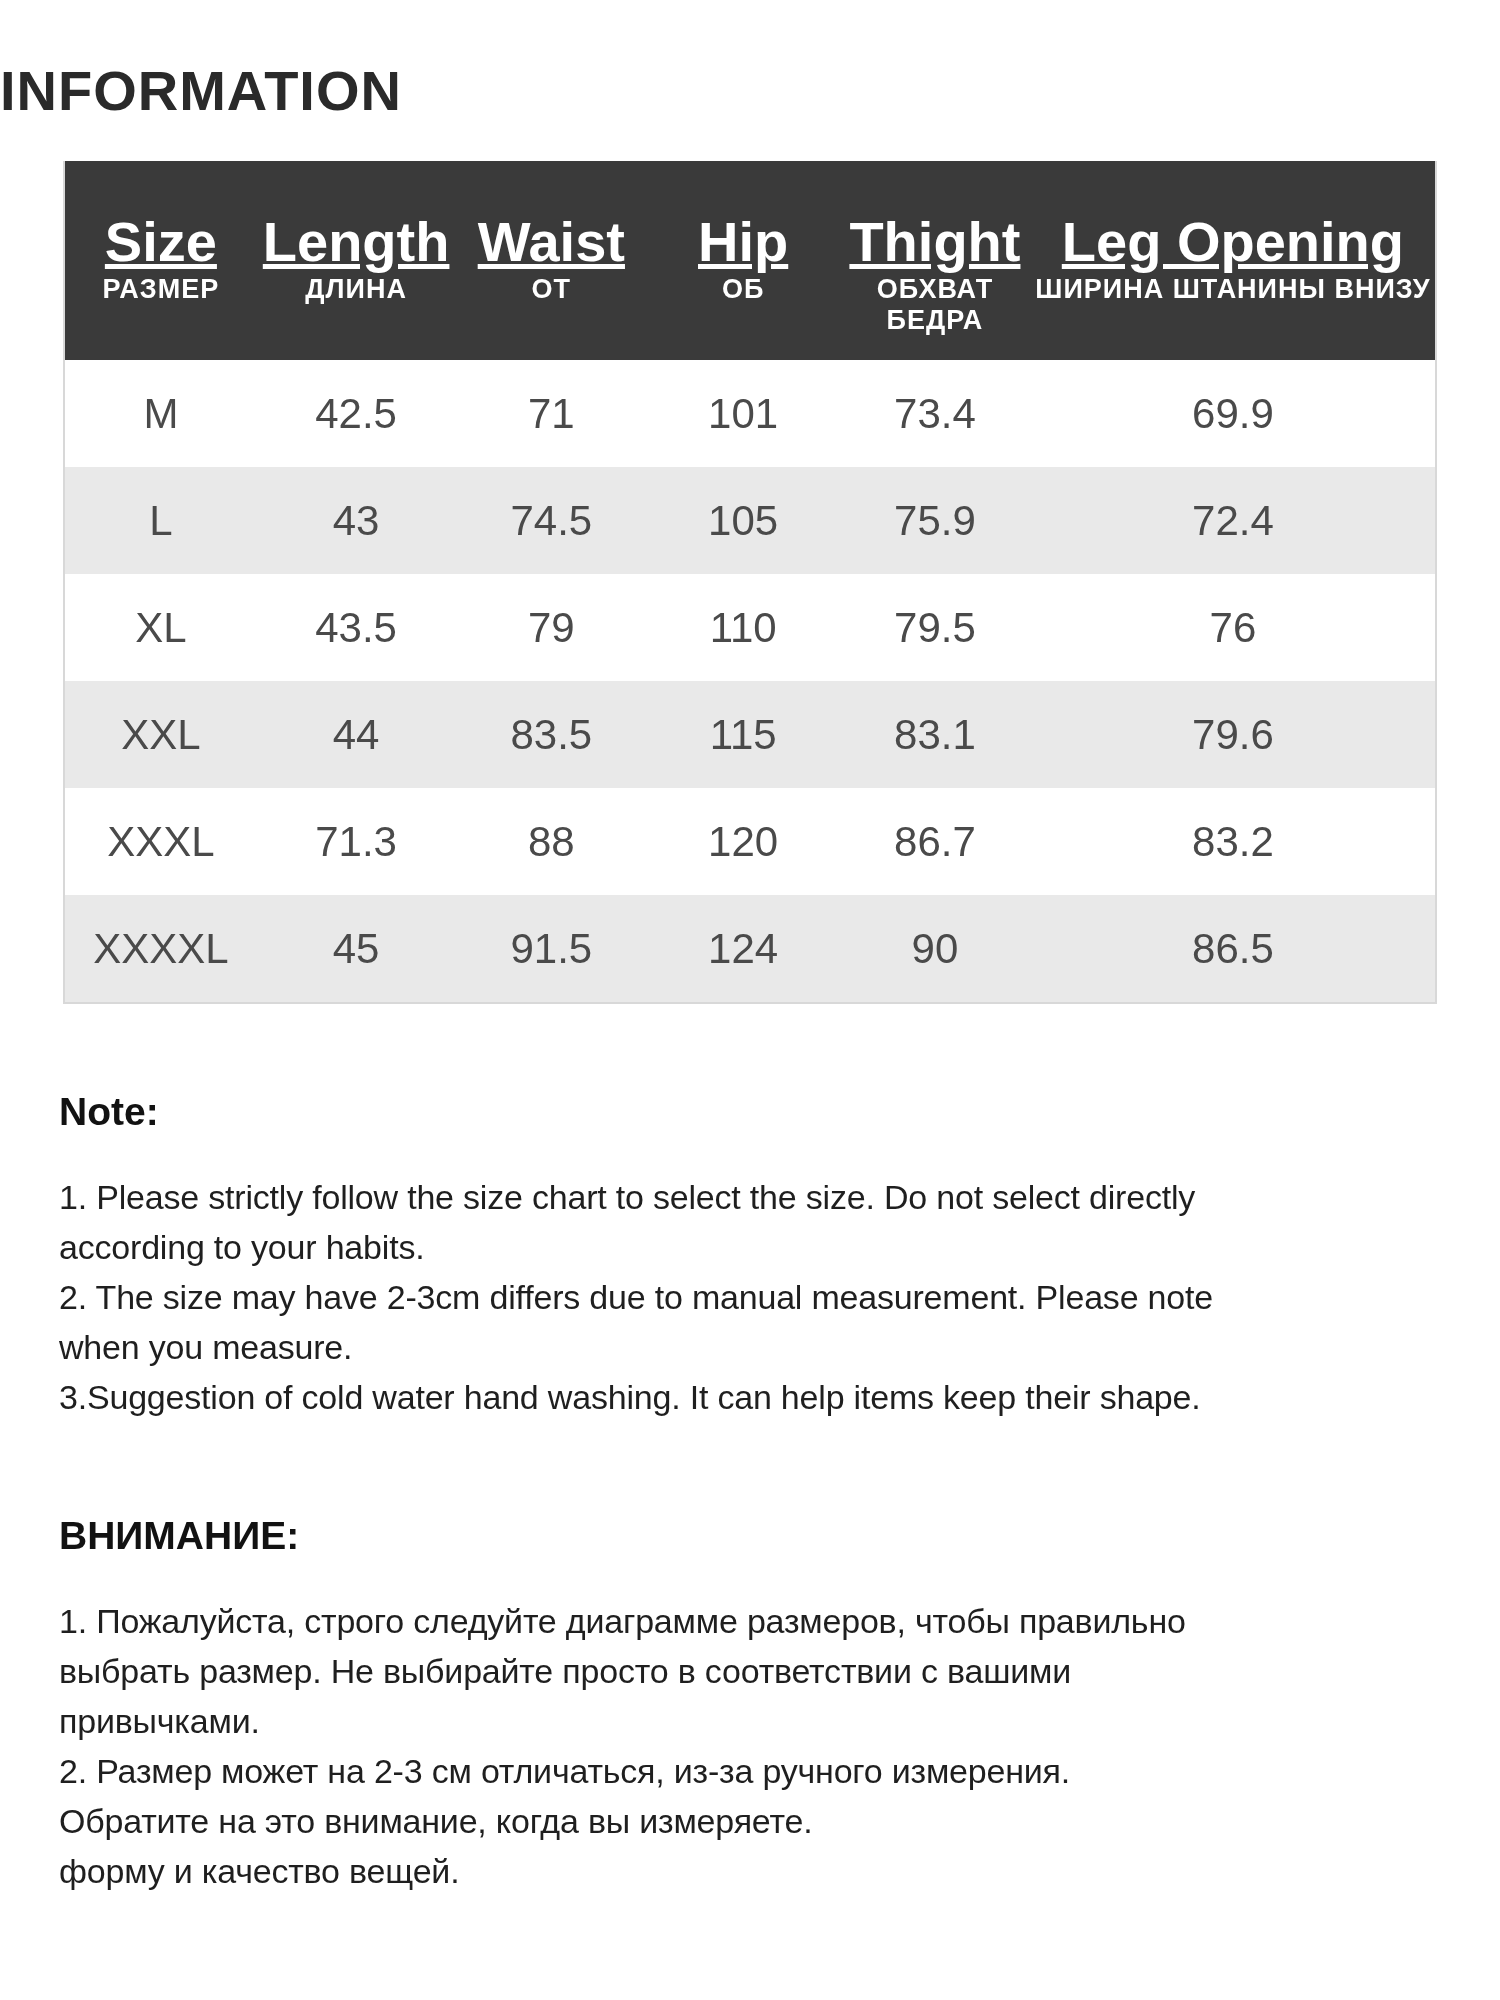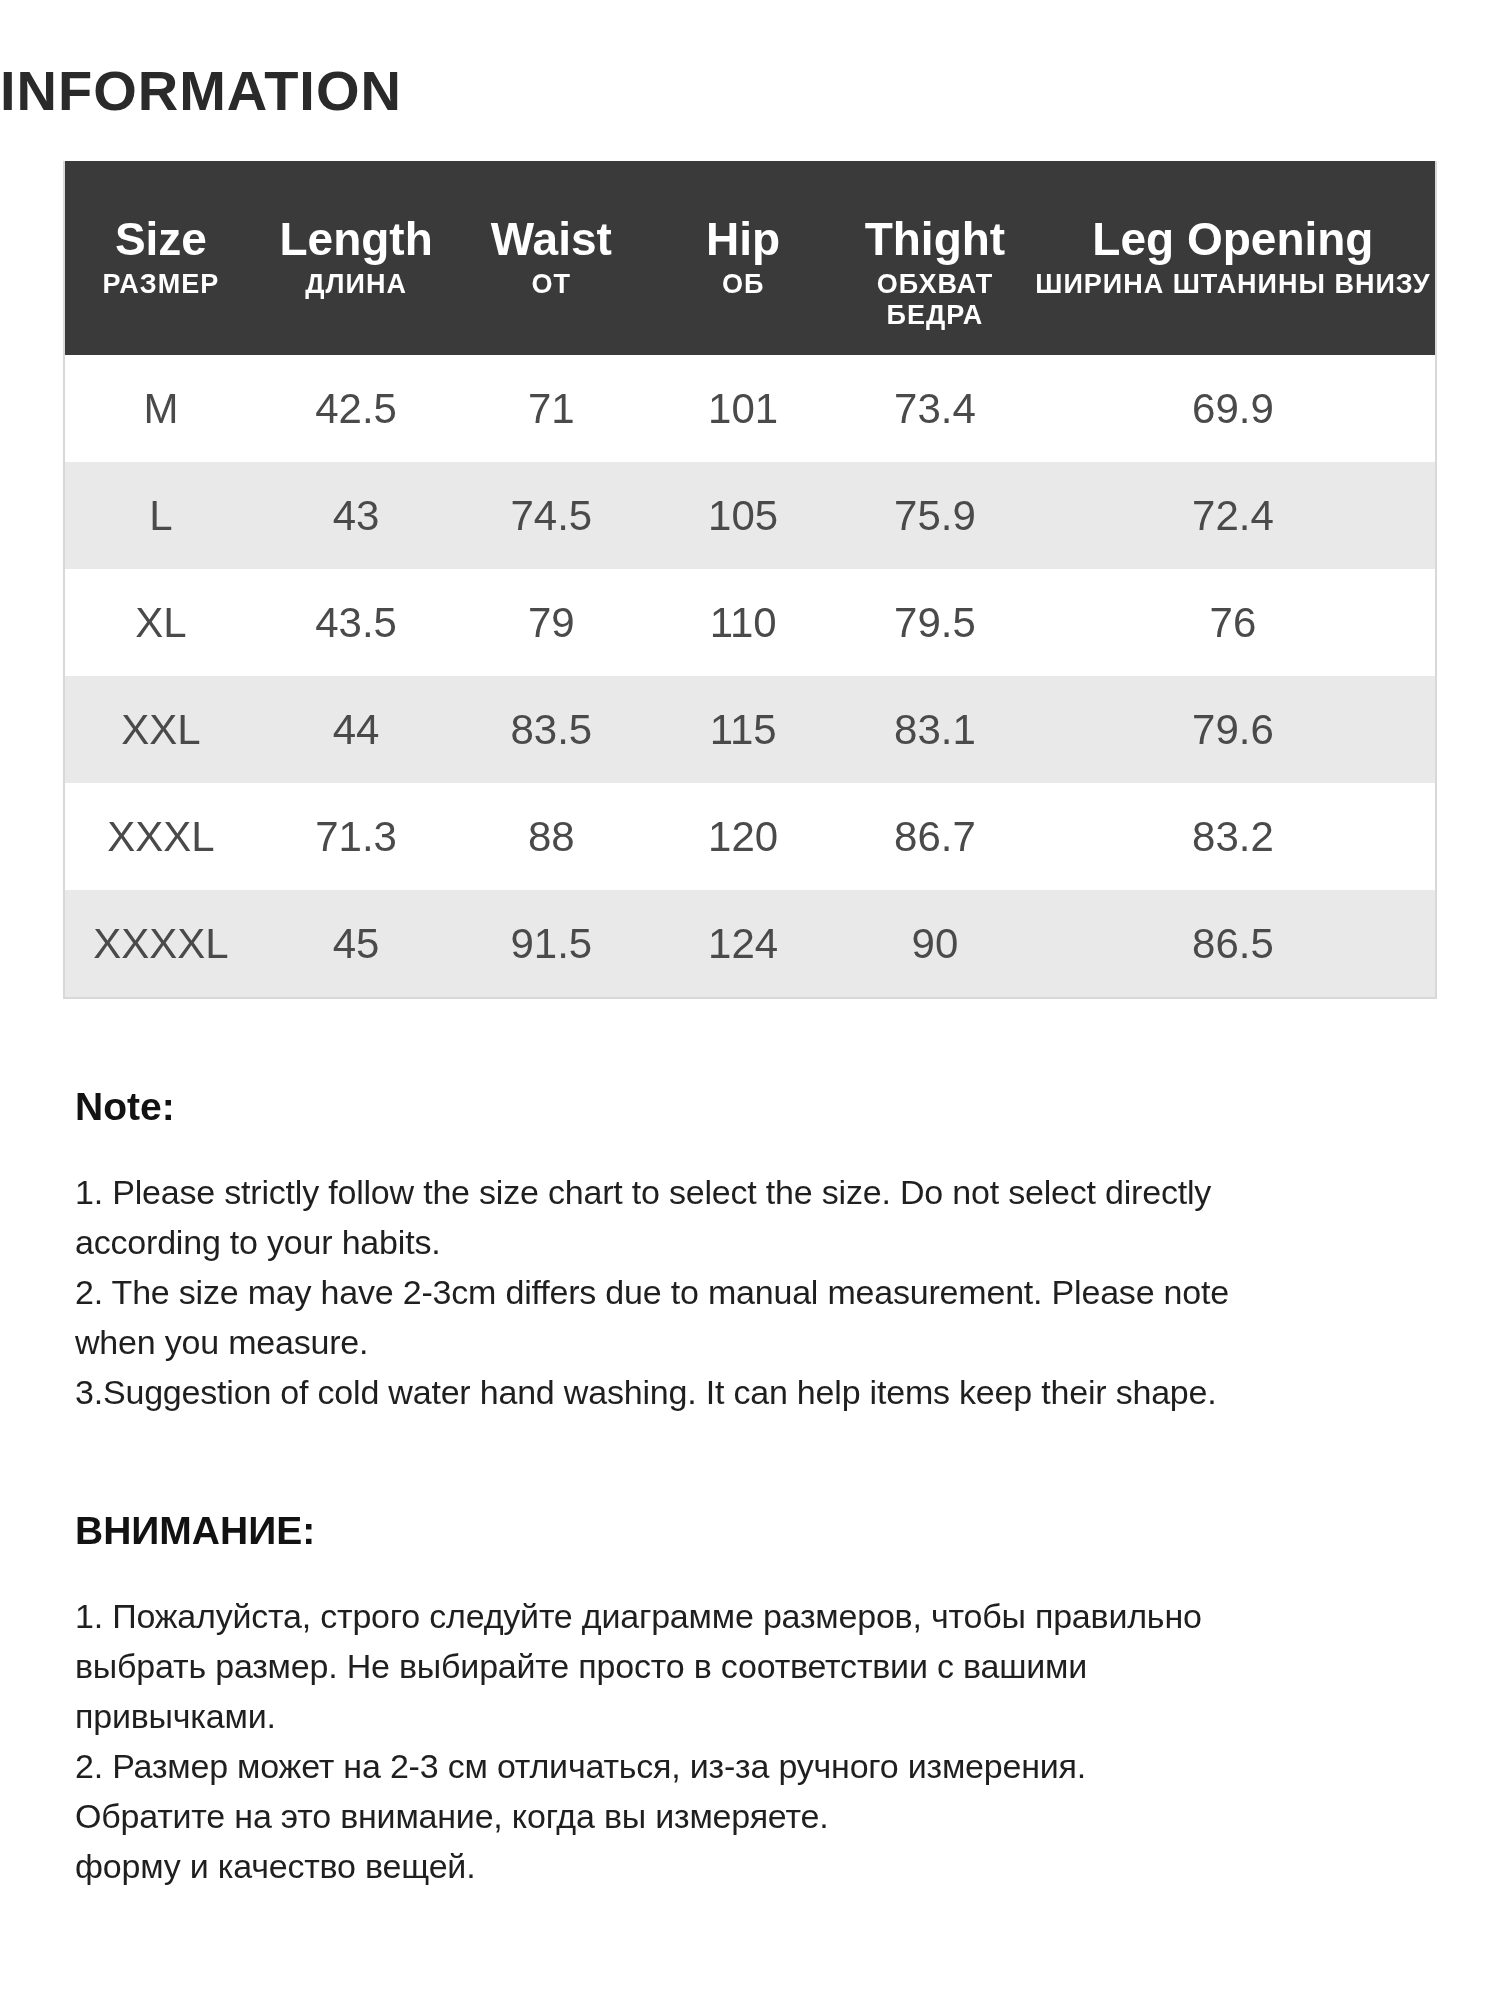--- a/index.html
+++ b/index.html
@@ -45,24 +45,25 @@
   table.size-table col.c4{width:14%;}
   table.size-table col.c5{width:14%;}
   table.size-table col.c6{width:29.5%;}
   thead th{
     background:var(--header-bg);
     color:var(--header-text);
     text-align:center;
     font-weight:600;
   }
   thead tr.hdr-en th{
-    font-size:46px;
+    font-size:56px;
     padding-top:48px;
     height:108px;
     vertical-align:middle;
+    text-decoration:underline;
   }
   thead tr.hdr-ru th{
     font-size:27px;
     font-weight:700;
     letter-spacing:1px;
     padding-bottom:24px;
     height:68px;
     vertical-align:top;
   }
   tbody td{
@@ -70,21 +71,21 @@
     text-align:center;
     vertical-align:middle;
     font-size:42px;
     color:var(--cell-text);
     background:var(--row-bg);
   }
   tbody tr:nth-child(even) td{
     background:var(--row-alt-bg);
   }
   .text-section{
-    margin-left:75px;
+    margin-left:59px;
     margin-right:60px;
   }
   .note-section{margin-top:86px;}
   .attention-section{margin-top:92px;}
   .section-heading{
     font-size:39px;
     font-weight:600;
     color:#121212;
   }
   .section-lines{

